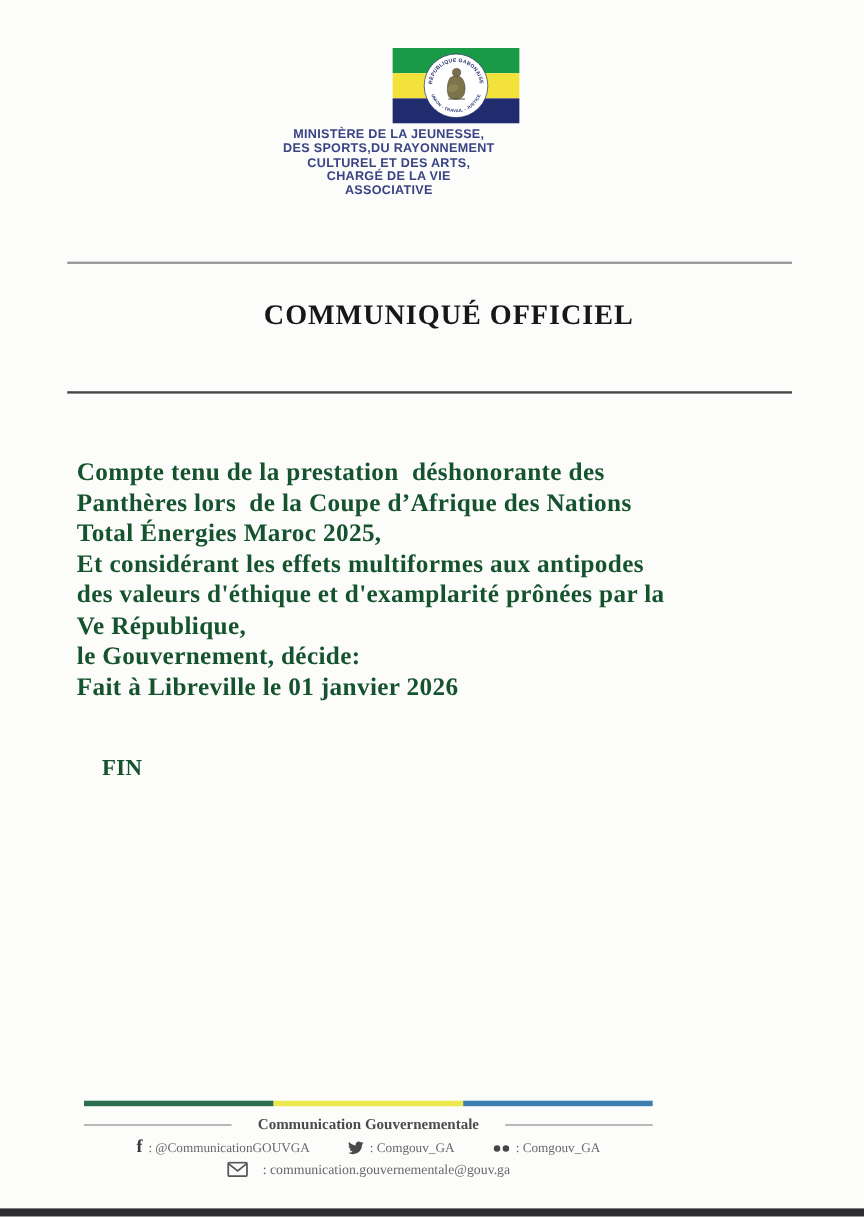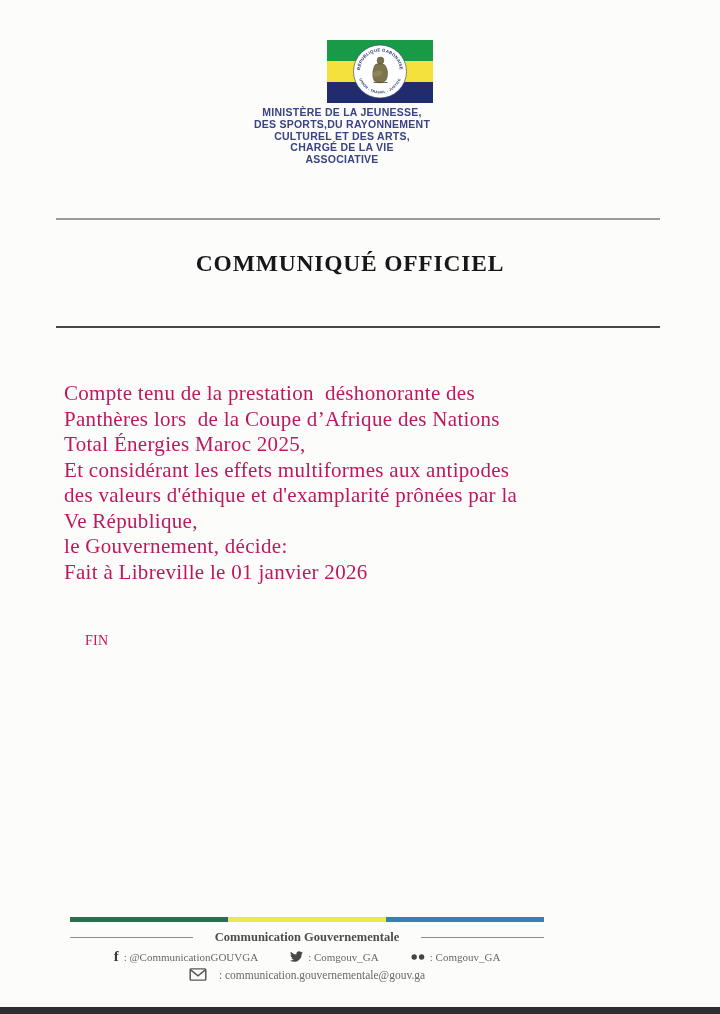--- a/index.html
+++ b/index.html
@@ -8,41 +8,41 @@
     position:relative; width:720px; height:1014px; margin:0 auto;
     background:#fcfcfb; overflow:hidden;
     font-family:"Liberation Serif", serif;
   }
   
   .logo { position:absolute; left:327px; top:40px; width:106px; height:63px; }
   .ministry {
     position:absolute; left:0; top:107px; width:648px; text-align:center;
     font-family:"Liberation Sans", sans-serif; font-weight:bold;
     font-size:10.5px; line-height:11.8px; letter-spacing:.25px;
-    color:#3a4383; white-space:pre-line;margin-left:18px;
+    color:#3a4383; white-space:pre-line;
   }
   
   .rule { position:absolute; left:56px; width:604px; }
   .rule-top { top:218px; height:2px; background:#9a9a9c; }
   .rule-mid { top:326px; height:2px; background:#47474b; }
   .title {
-    position:absolute; left:48px; top:250px; width:604px; text-align:center;
+    position:absolute; left:72px; top:250px; width:604px; text-align:center;
     font-size:23.5px; font-weight:bold; letter-spacing:.8px; color:#17171a;
   }
   
   .body {
     position:absolute; left:64px; top:381px; width:602px;
-    font-weight:normal; font-size:21px; line-height:25.5px;
-    letter-spacing:.3px; color:#be185d;
+    font-weight:bold; font-size:21px; line-height:25.5px;
+    letter-spacing:.3px; color:#14532d;
   }
   .body p { white-space:pre-wrap; }
   .decisions { margin-top:5px; }
   .closing   { margin-top:17px; }
   .dateline  { }
-  .fin       { margin-top:43px; padding-left:21px; font-size:14px; }
+  .fin       { margin-top:43px; padding-left:21px; font-size:19px; }
   
   .footer { position:absolute; left:70px; top:917px; width:474px; }
   .tricolor { display:block; }
   .caption-row {
     margin-top:8px; display:flex; align-items:center; gap:22px;
     font-size:12.5px; font-weight:bold; color:#4c4c4e;
   }
   .caption-row .hline { flex:1; height:1px; background:#8d8d8f; }
   .caption-row .caption { white-space:nowrap; }
   .social-row {

